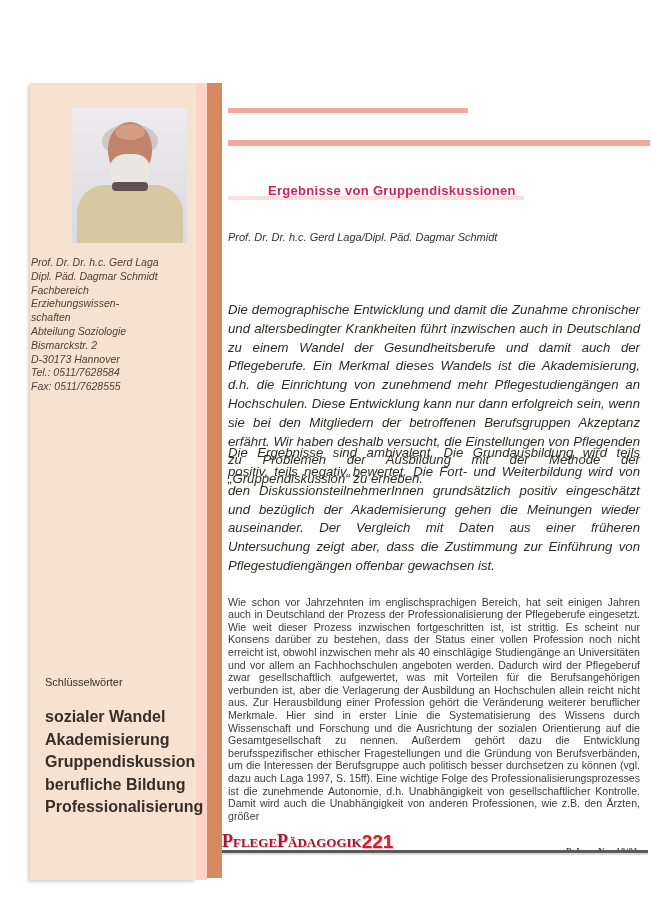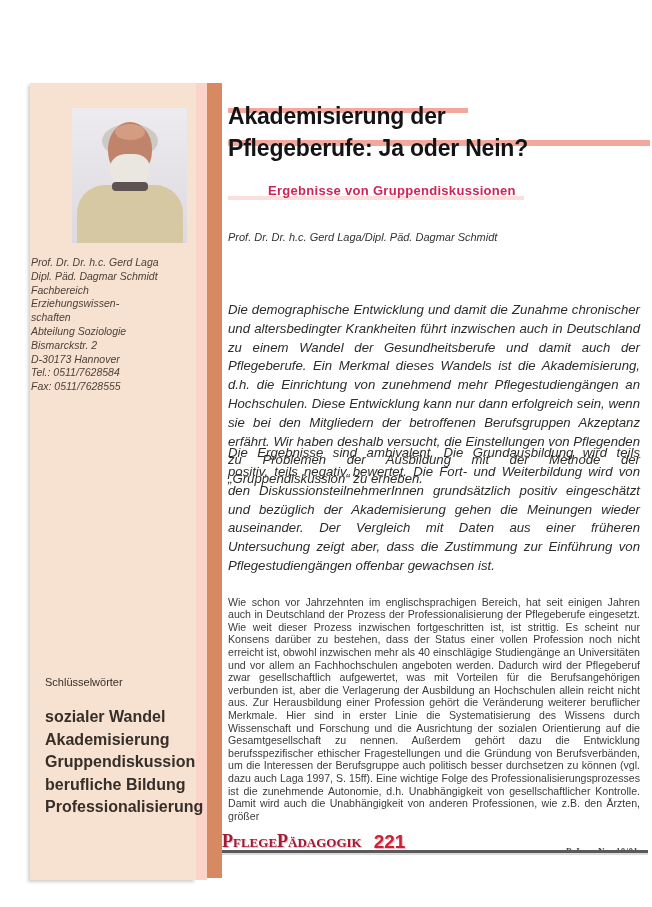--- a/index.html
+++ b/index.html
@@ -73,21 +73,21 @@
 
   
   .footer-journal {
     position:absolute; left:222px; top:831px;
     font-family:"Liberation Serif", serif; font-variant:small-caps;
     font-weight:bold; font-size:18px; color:#9e1c38;
     text-shadow:1px 1px 0 #f2b9c2;
   }
   .footer-pagenum {
     font-family:"Liberation Sans", sans-serif; font-variant:normal;
-    font-size:19px; color:#cb2132; margin-left:12px;
+    font-size:19px; color:#cb2132; margin-left:0;
     text-shadow:1px 1px 0 #f2b9c2; vertical-align:-1px;
   }
   .footer-issue {
     position:absolute; right:14px; top:846px;
     font-family:"Liberation Serif", serif; font-variant:small-caps;
     font-weight:bold; font-size:9px; color:#474747; letter-spacing:0.3px;
   }
   .footer-rule {
     position:absolute; left:222px; top:850px; width:426px; height:3px;
     background:#5a5a5a; box-shadow:0 2px 0 #dcdcdc;
@@ -125,23 +125,20 @@
   <div class="kw-list">
     <div class="kw-item">sozialer Wandel</div>
     <div class="kw-item">Akademisierung</div>
     <div class="kw-item">Gruppendiskussion</div>
     <div class="kw-item">berufliche Bildung</div>
     <div class="kw-item">Professionalisierung</div>
   </div>
 
   <div class="hl1"></div>
   <div class="hl2"></div>
-  <h1 class="title"><span>Akademisierung der</span><br>
-    <span>Pflegeberufe: Ja oder Nein?</span>
-  </h1>
 
   <div class="hl3"></div>
   <div class="subtitle">Ergebnisse von Gruppendiskussionen</div>
 
   <div class="byline">Prof. Dr. Dr. h.c. Gerd Laga/Dipl. Päd. Dagmar Schmidt</div>
 
   <p class="abstract1">Die demographische Entwicklung und damit die Zunahme chronischer und altersbedingter Krankheiten führt inzwischen auch in Deutschland zu einem Wandel der Gesundheitsberufe und damit auch der Pflegeberufe. Ein Merkmal dieses Wandels ist die Akademisierung, d.h. die Einrichtung von zunehmend mehr Pflegestudiengängen an Hochschulen. Diese Entwicklung kann nur dann erfolgreich sein, wenn sie bei den Mitgliedern der betroffenen Berufsgruppen Akzeptanz erfährt. Wir haben deshalb versucht, die Einstellungen von Pflegenden zu Problemen der Ausbildung mit der Methode der „Gruppendiskussion“ zu erheben.</p>
   <p class="abstract2">Die Ergebnisse sind ambivalent. Die Grundausbildung wird teils positiv, teils negativ bewertet. Die Fort- und Weiterbildung wird von den DiskussionsteilnehmerInnen grundsätzlich positiv eingeschätzt und bezüglich der Akademisierung gehen die Meinungen wieder auseinander. Der Vergleich mit Daten aus einer früheren Untersuchung zeigt aber, dass die Zustimmung zur Einführung von Pflegestudiengängen offenbar gewachsen ist.</p>
 
   <p class="bodytext">Wie schon vor Jahrzehnten im englischsprachigen Bereich, hat seit einigen Jahren auch in Deutschland der Prozess der Professionalisierung der Pflegeberufe eingesetzt. Wie weit dieser Prozess inzwischen fortgeschritten ist, ist strittig. Es scheint nur Konsens darüber zu bestehen, dass der Status einer vollen Profession noch nicht erreicht ist, obwohl inzwischen mehr als 40 einschlägige Studiengänge an Universitäten und vor allem an Fachhochschulen angeboten werden. Dadurch wird der Pflegeberuf zwar gesellschaftlich aufgewertet, was mit Vorteilen für die Berufsangehörigen verbunden ist, aber die Verlagerung der Ausbildung an Hochschulen allein reicht nicht aus. Zur Herausbildung einer Profession gehört die Veränderung weiterer beruflicher Merkmale. Hier sind in erster Linie die Systematisierung des Wissens durch Wissenschaft und Forschung und die Ausrichtung der sozialen Orientierung auf die Gesamtgesellschaft zu nennen. Außerdem gehört dazu die Entwicklung berufsspezifischer ethischer Fragestellungen und die Gründung von Berufsverbänden, um die Interessen der Berufsgruppe auch politisch besser durchsetzen zu können (vgl. dazu auch Laga 1997, S. 15ff). Eine wichtige Folge des Professionalisierungsprozesses ist die zunehmende Autonomie, d.h. Unabhängigkeit von gesellschaftlicher Kontrolle. Damit wird auch die Unabhängigkeit von anderen Professionen, wie z.B. den Ärzten, größer</p>

